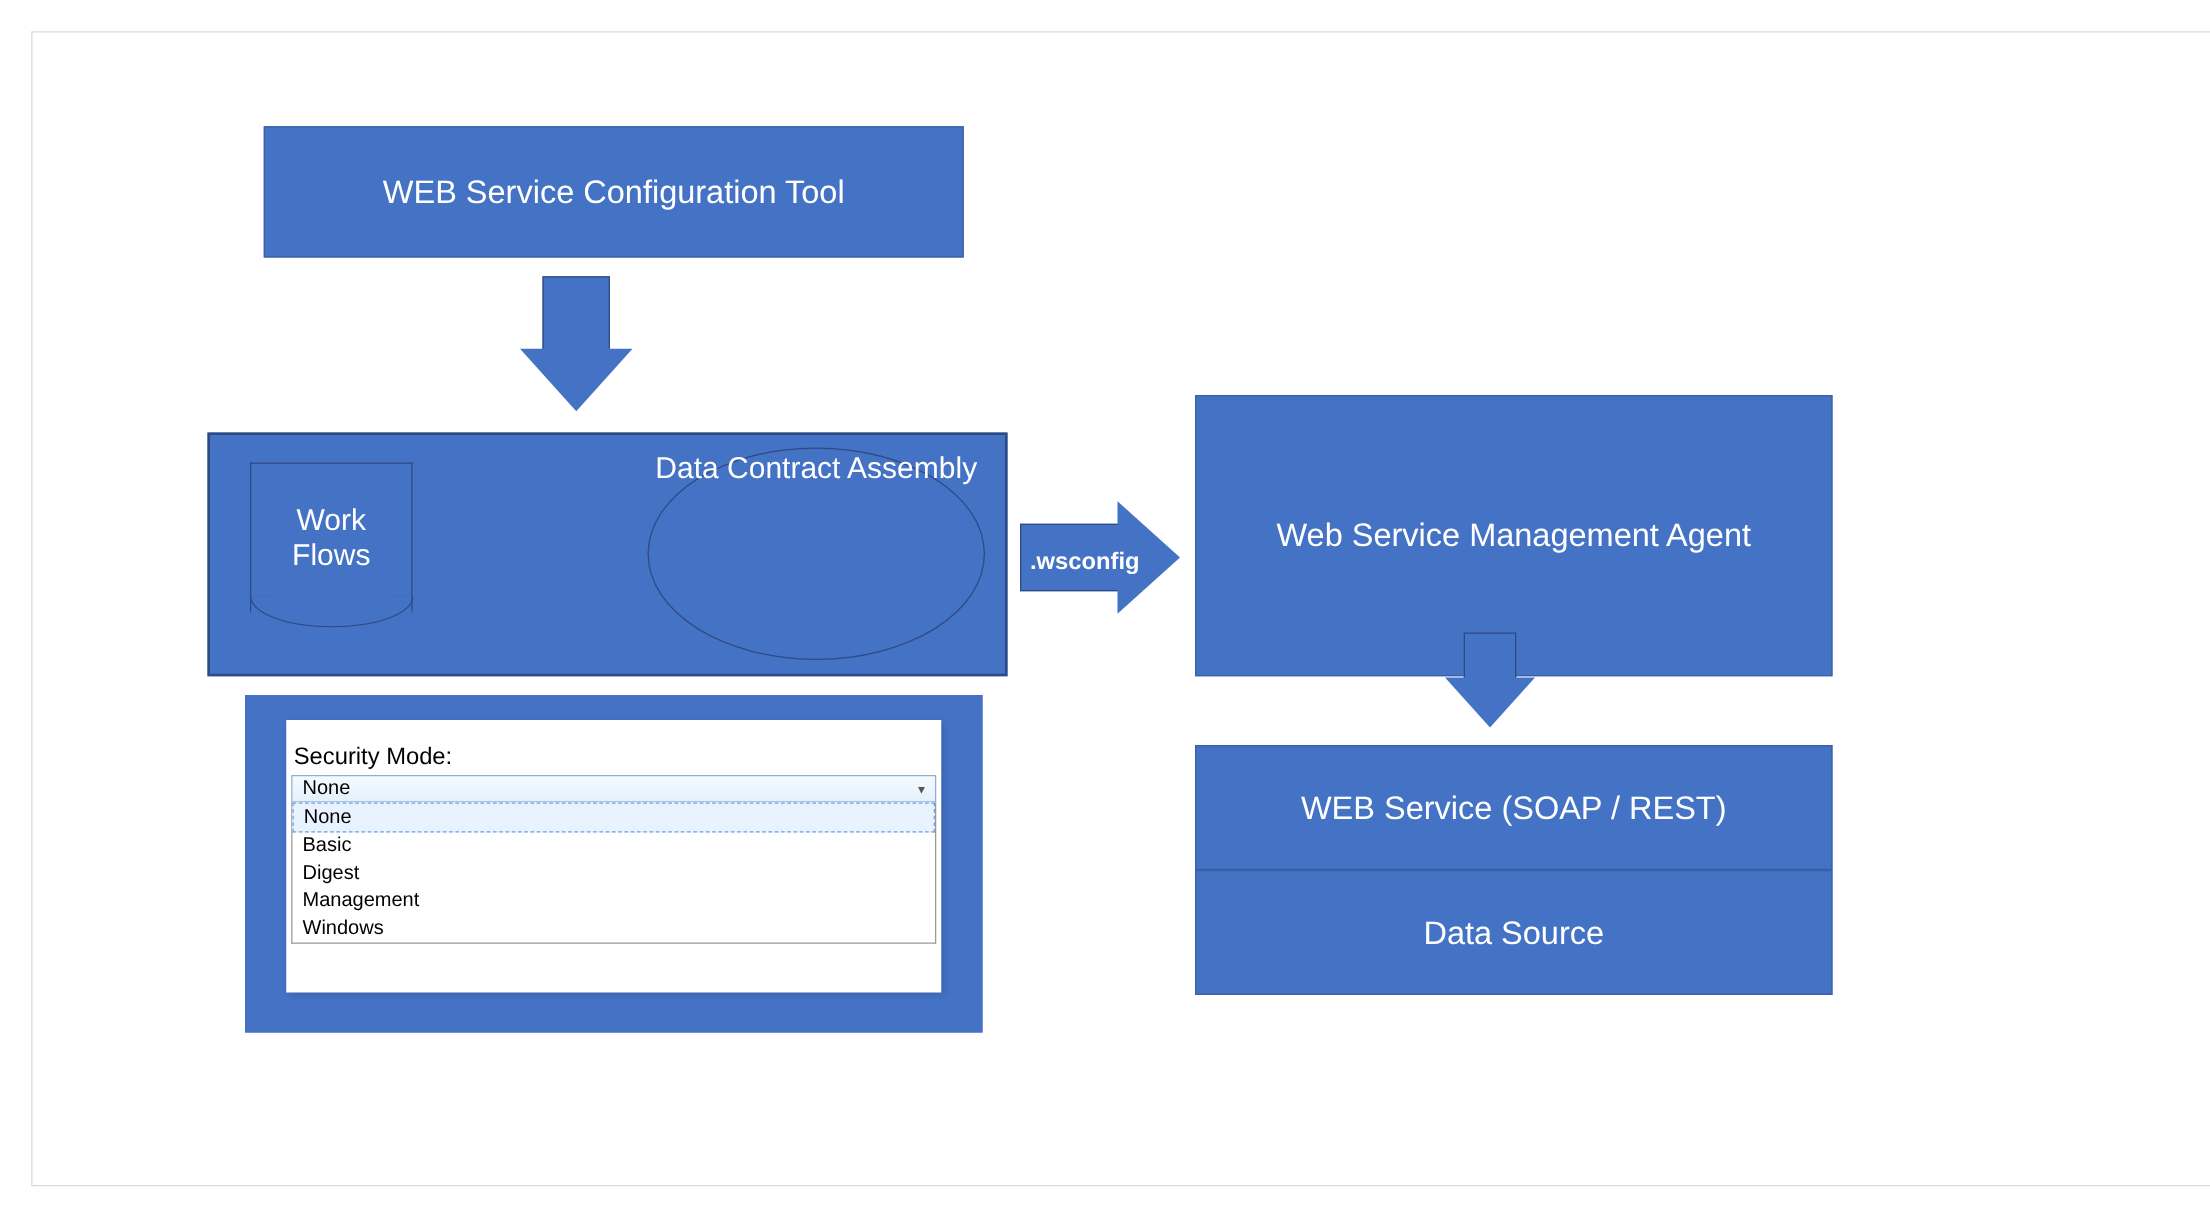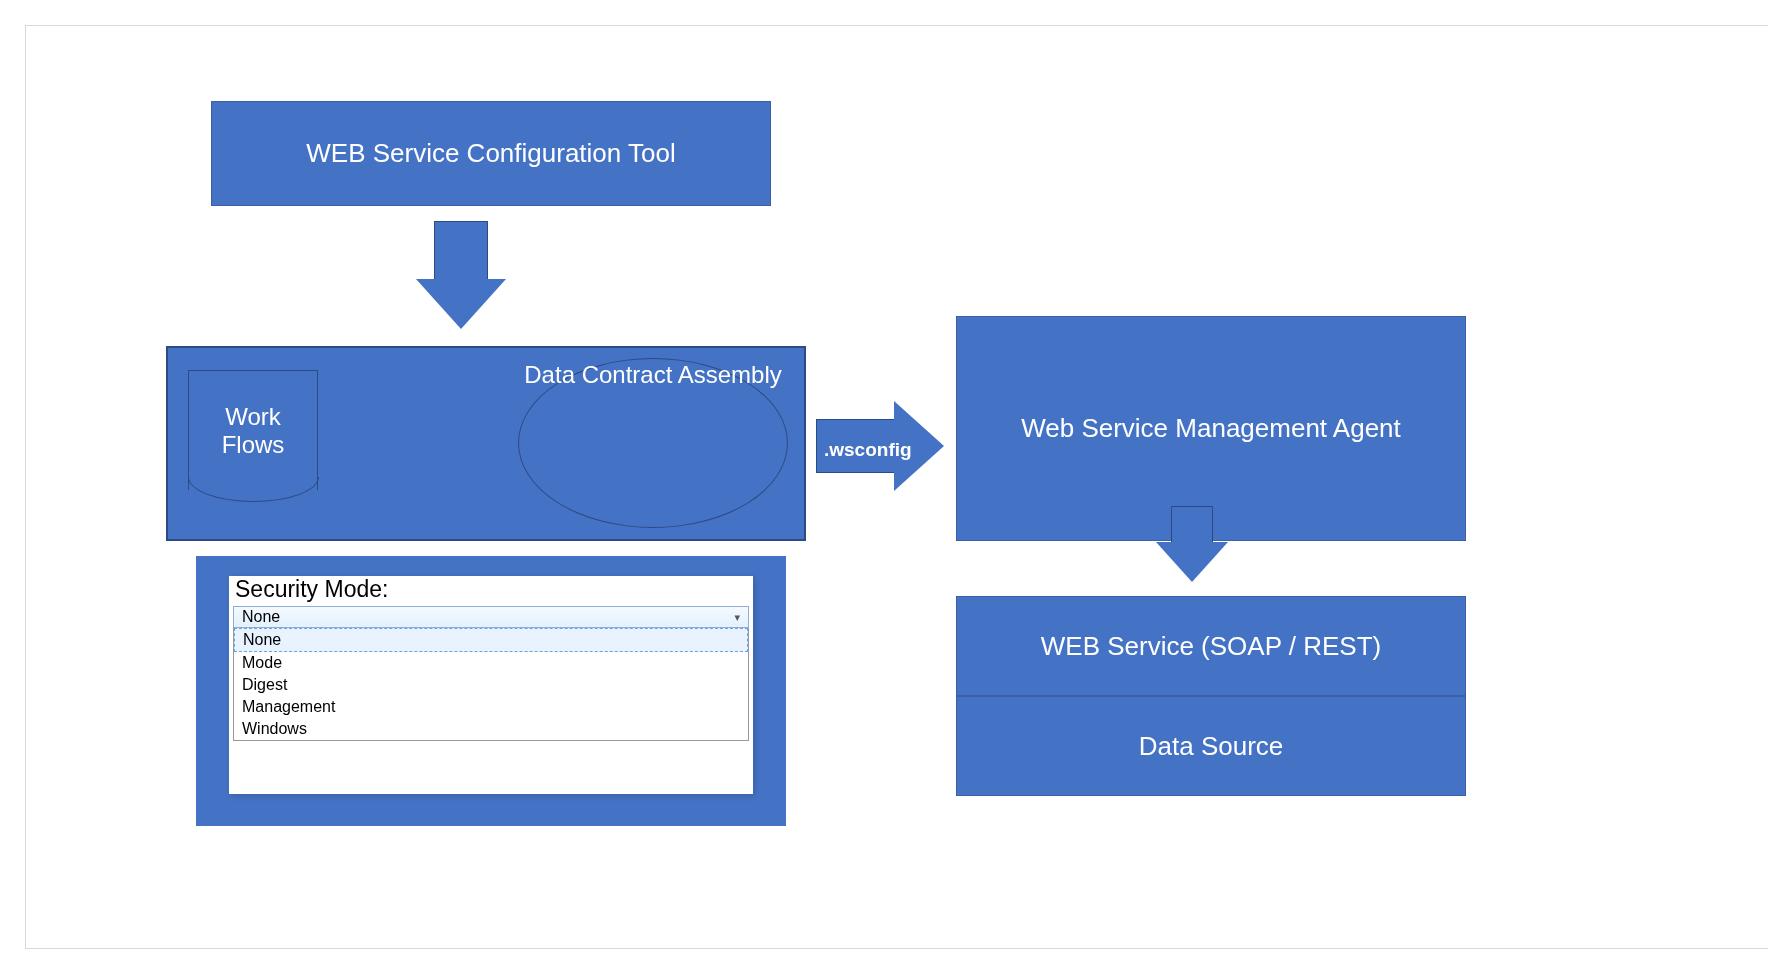--- a/index.html
+++ b/index.html
@@ -82,20 +82,21 @@
       color: #ffffff;
       text-align: center;
       font-size: 24px;
       display: flex;
       align-items: center;
       justify-content: center;
       padding: 8px;
     }
     .doc-curl {
       border-bottom: none;
+      margin-left: 12px;
     }
     .doc-curl::after {
       content: "";
       position: absolute;
       left: -1.5px;
       right: -1.5px;
       bottom: -12px;
       height: 24px;
       border: 1.5px solid #2e4a82;
       border-top: none;
@@ -189,22 +190,22 @@
       top: 6px;
       right: 19px;
       bottom: 18px;
       background: #ffffff;
       color: #000000;
       font-size: 17px;
       text-align: left;
       box-shadow: 2px 2px 6px rgba(0,0,0,0.15);
     }
     .security-label {
-      padding: 0 8px 3px 6px;
-      font-size: 23px;
+      padding: 19px 8px 3px 6px;
+      font-size: 19px;
     }
     .security-select {
       margin: 0 4px;
       background: linear-gradient(#f3faff, #e4f1fb);
       border: 1px solid #8faed1;
       padding: 1px 8px;
       font-size: 16px;
       display: flex;
       justify-content: space-between;
       align-items: center;
@@ -255,21 +256,21 @@
 
   <div class="box box-security">
     <div class="security-panel">
       <div class="security-label">Security Mode:</div>
       <div class="security-select">
         <span>None</span>
         <span class="security-caret">▾</span>
       </div>
       <div class="security-dropdown">
         <div class="security-option highlighted">None</div>
-        <div class="security-option">Mode</div>
+        <div class="security-option">Basic</div>
         <div class="security-option">Digest</div>
         <div class="security-option">Management</div>
         <div class="security-option">Windows</div>
       </div>
     </div>
   </div>
 
   <div class="arrow-right">
     <div class="stem"></div>
     <div class="head"></div>

